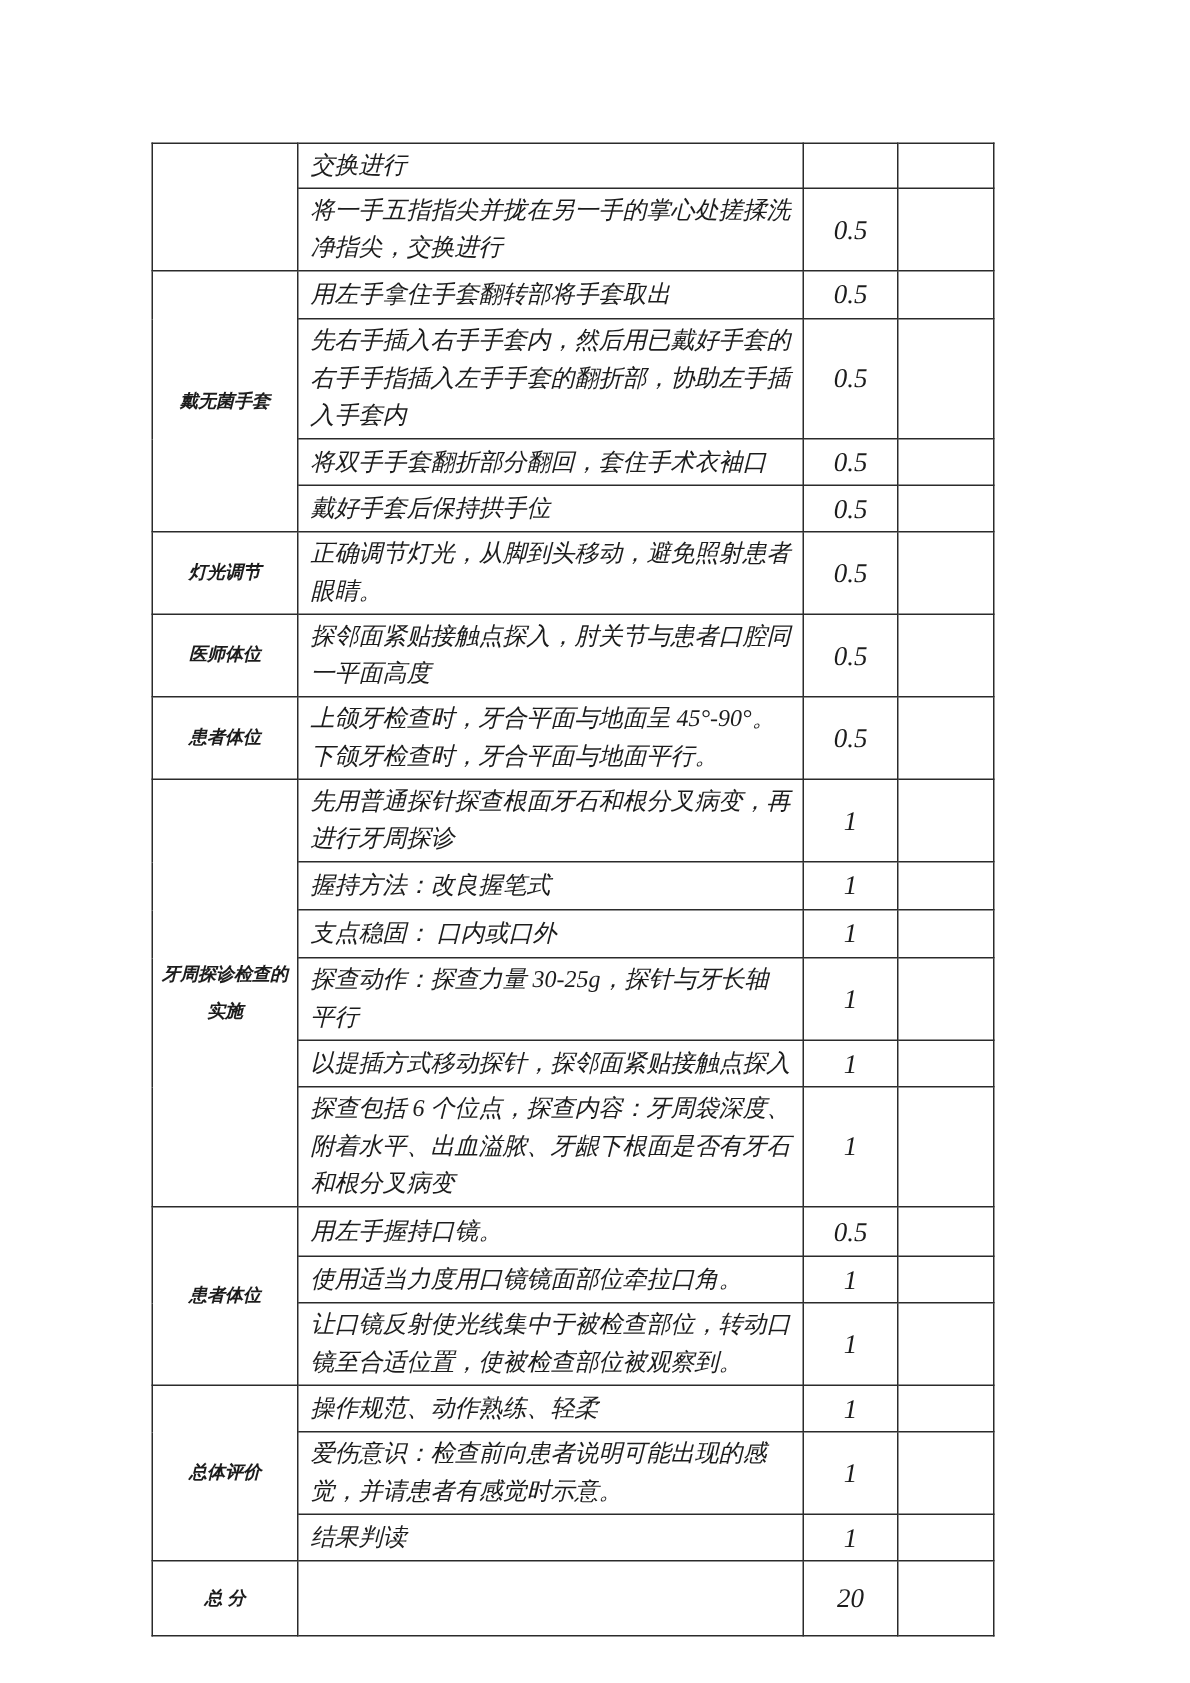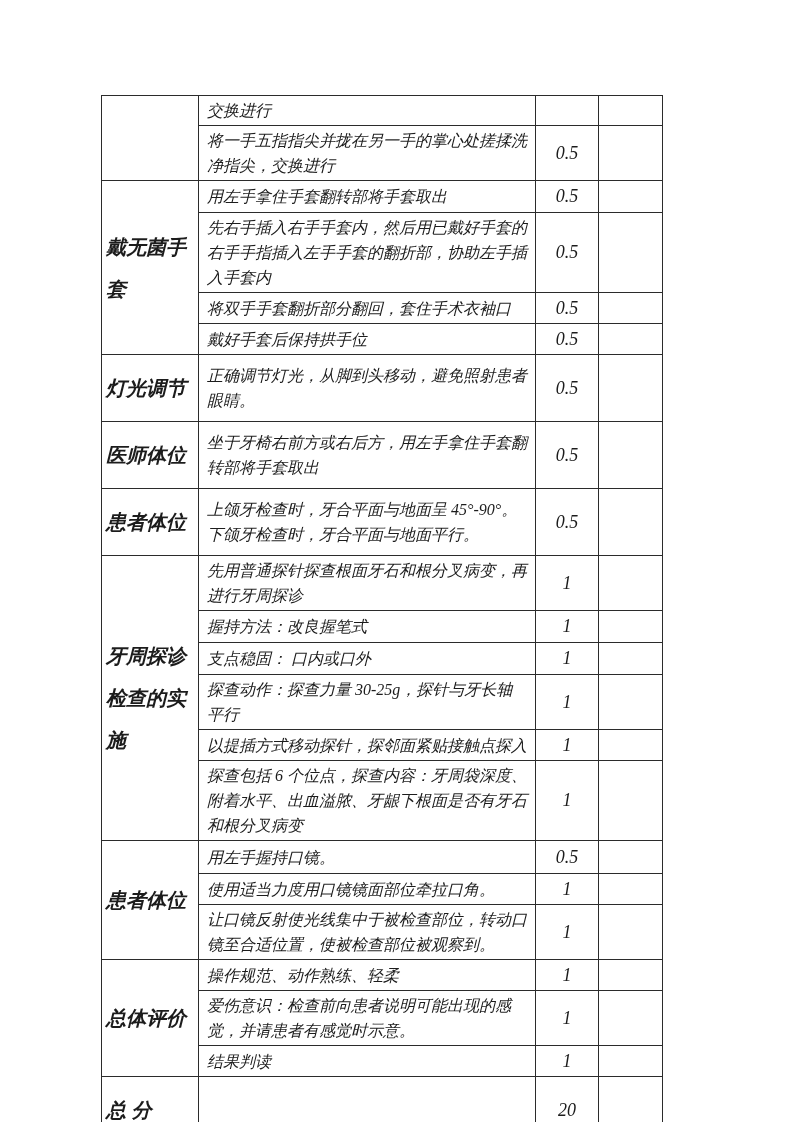--- a/index.html
+++ b/index.html
@@ -24,23 +24,24 @@
     border-collapse: collapse;
     table-layout: fixed;
     font-style: italic;
   }
   td {
     border: 1px solid #2b2b2b;
     vertical-align: middle;
     overflow: hidden;
   }
   td.cat {
+    text-align: center;
     font-weight: bold;
     font-family: "Liberation Sans", "DejaVu Sans", sans-serif;
-    font-size: 20px;
+    font-size: 12px;
     line-height: 2.1;
     padding: 12px 4px;
   }
   td.desc {
     font-size: 16px;
     line-height: 25px;
     padding: 2px 8px;
     text-align: left;
   }
   td.score {
@@ -112,21 +113,21 @@
 
       <tr style="height:49px">
         <td class="cat">灯光调节</td>
         <td class="desc">正确调节灯光，从脚到头移动，避免照射患者眼睛。</td>
         <td class="score">0.5</td>
         <td class="grade"></td>
       </tr>
 
       <tr style="height:49px">
         <td class="cat">医师体位</td>
-        <td class="desc">坐于牙椅右前方或右后方，用左手拿住手套翻转部将手套取出</td>
+        <td class="desc">探邻面紧贴接触点探入，肘关节与患者口腔同一平面高度</td>
         <td class="score">0.5</td>
         <td class="grade"></td>
       </tr>
 
       <tr style="height:51px">
         <td class="cat">患者体位</td>
         <td class="desc">上颌牙检查时，牙合平面与地面呈 45°-90°。下颌牙检查时，牙合平面与地面平行。</td>
         <td class="score">0.5</td>
         <td class="grade"></td>
       </tr>

